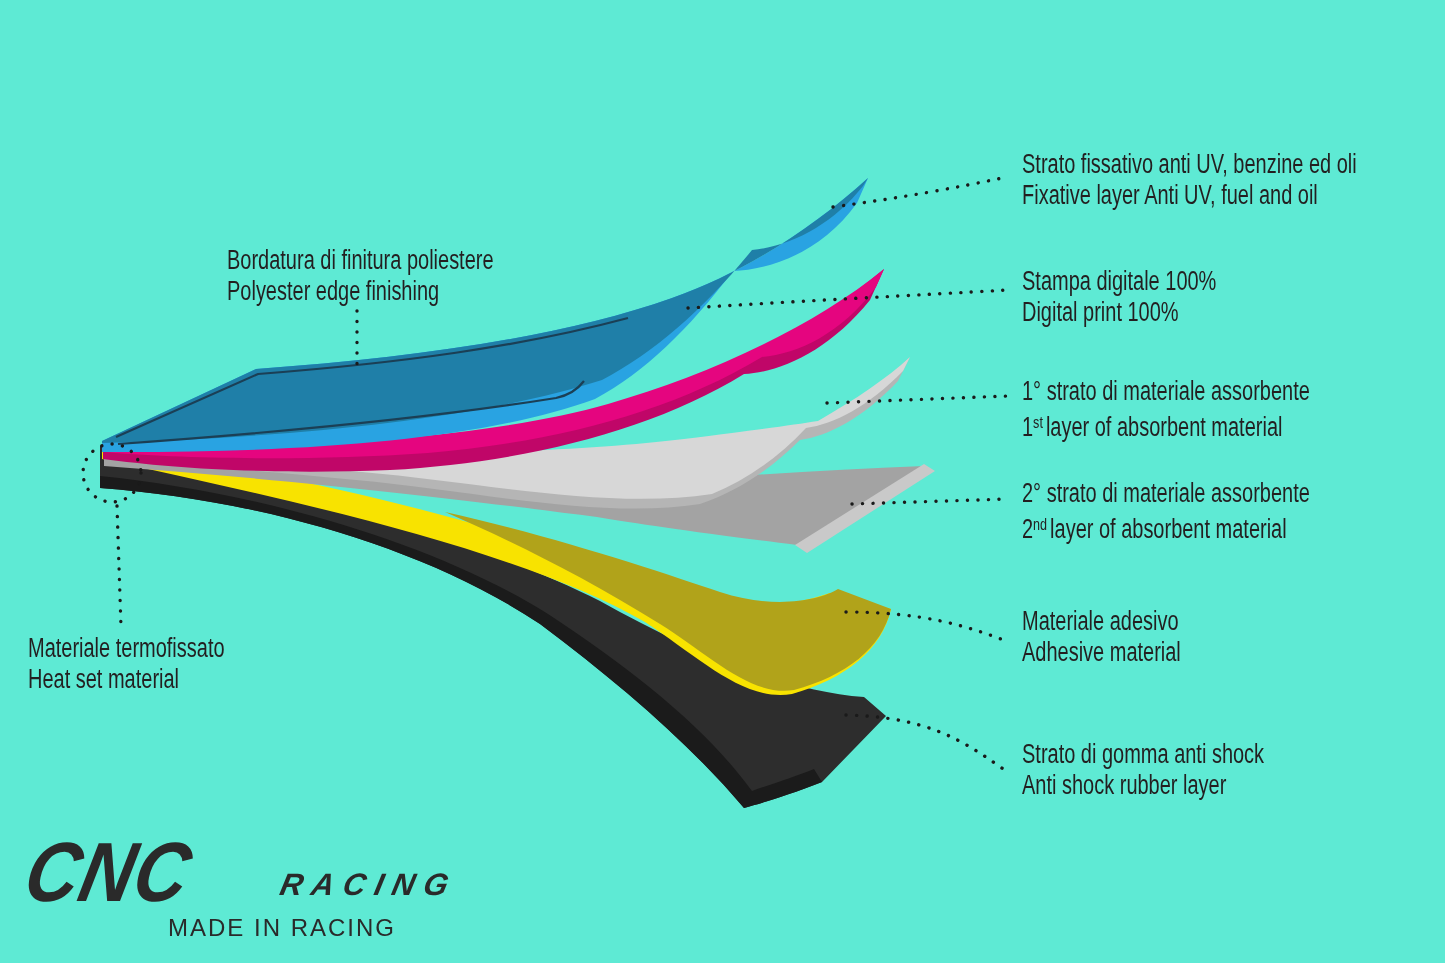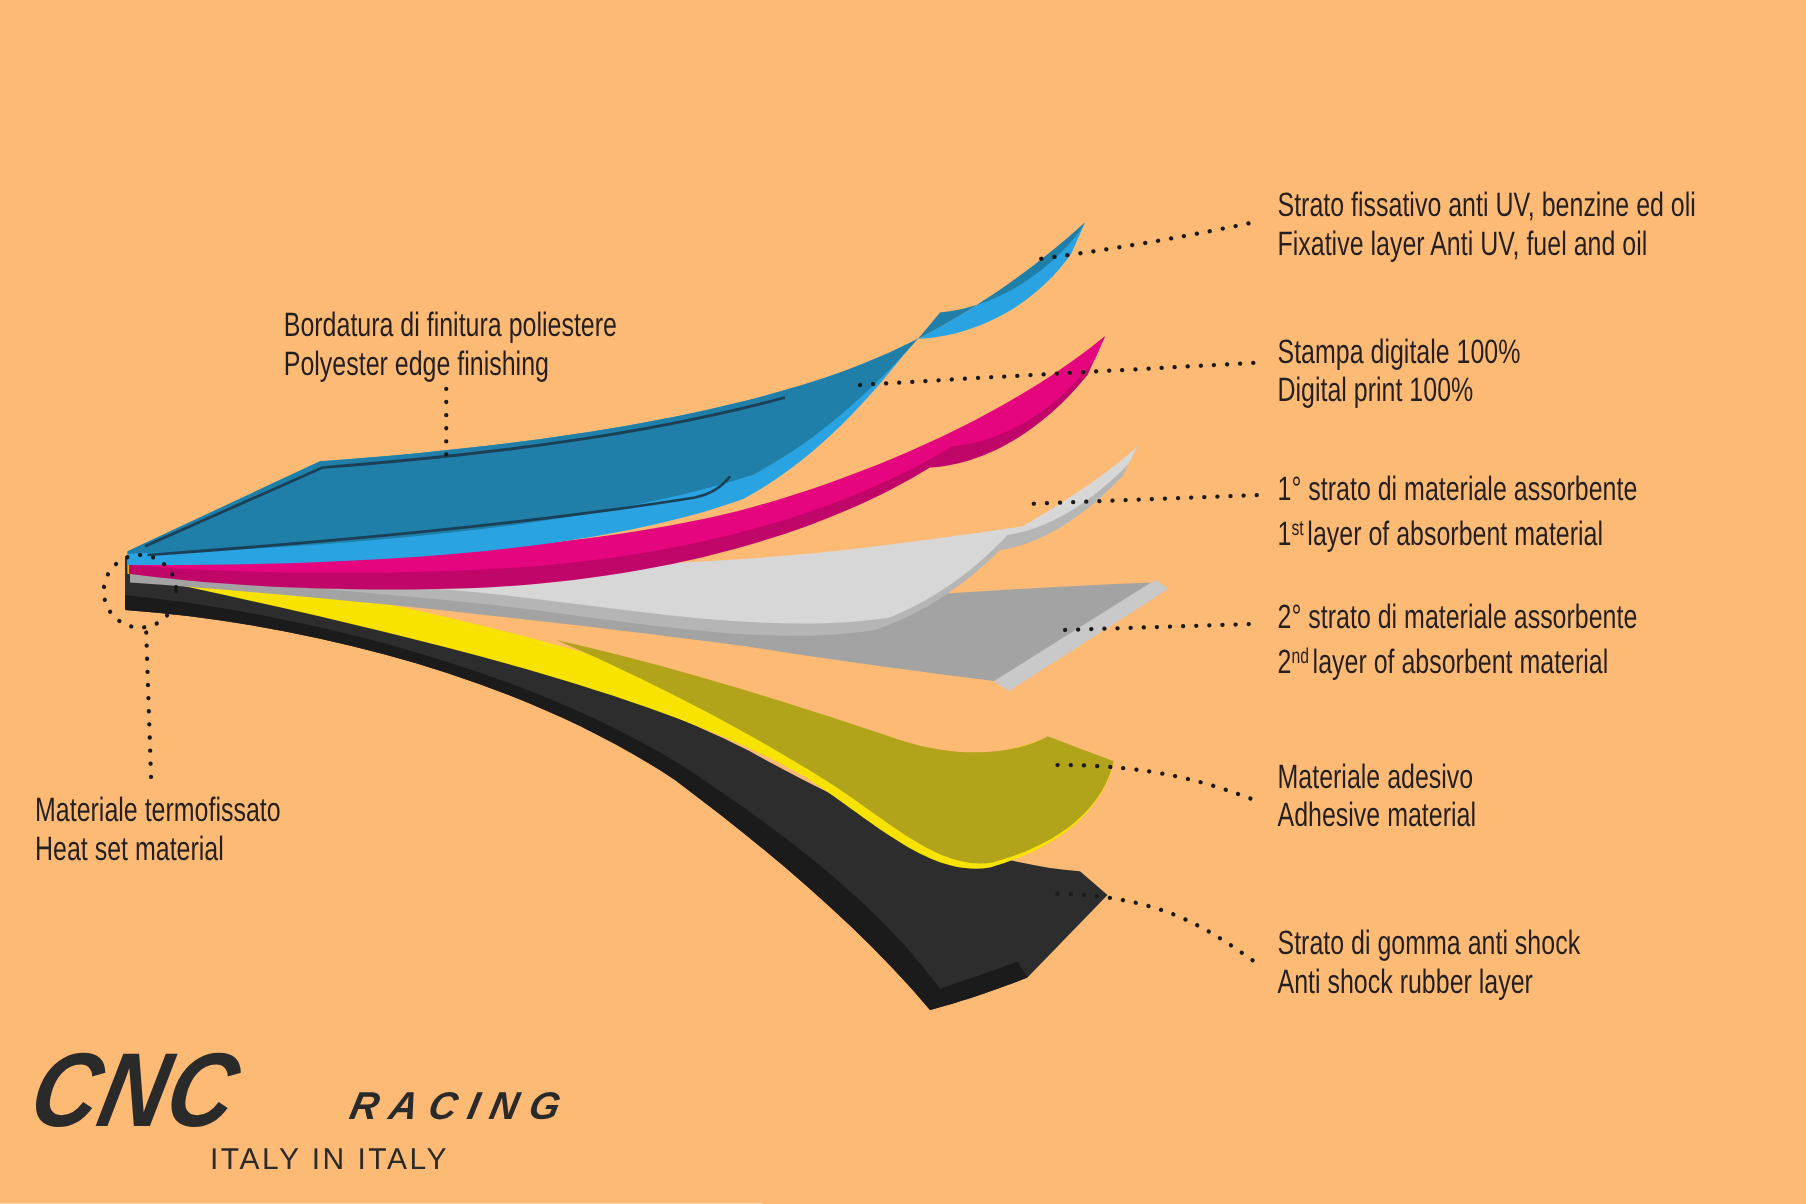--- a/index.html
+++ b/index.html
@@ -1,19 +1,19 @@
 <!DOCTYPE html>
 <html><head>
 <meta charset="utf-8">
 <style>
   html,body{margin:0;padding:0;background:#ffffff;}
   #stage{
     position:relative;
     width:1445px;height:963px;
-    background:#fdba74;
+    background:#5eead4;
     overflow:hidden;
     font-family:"Liberation Sans","DejaVu Sans",sans-serif;
   }
   #diagram{position:absolute;left:0;top:0;width:1445px;height:963px;}
   .callout{
     position:absolute;
     font-size:27px;
     line-height:31px;
     color:#231f20;
     white-space:nowrap;
@@ -172,16 +172,16 @@
   </div>
 
   <div class="callout c-heat">
     <span class="line">Materiale termofissato</span>
     <span class="line">Heat set material</span>
   </div>
 
   <div>
     <div class="logo-brand">CNC</div>
     <div class="logo-sub">RACING</div>
-    <div class="logo-tagline">ITALY IN ITALY</div>
+    <div class="logo-tagline">MADE IN RACING</div>
   </div>
 
 </div>
 
 </body></html>

